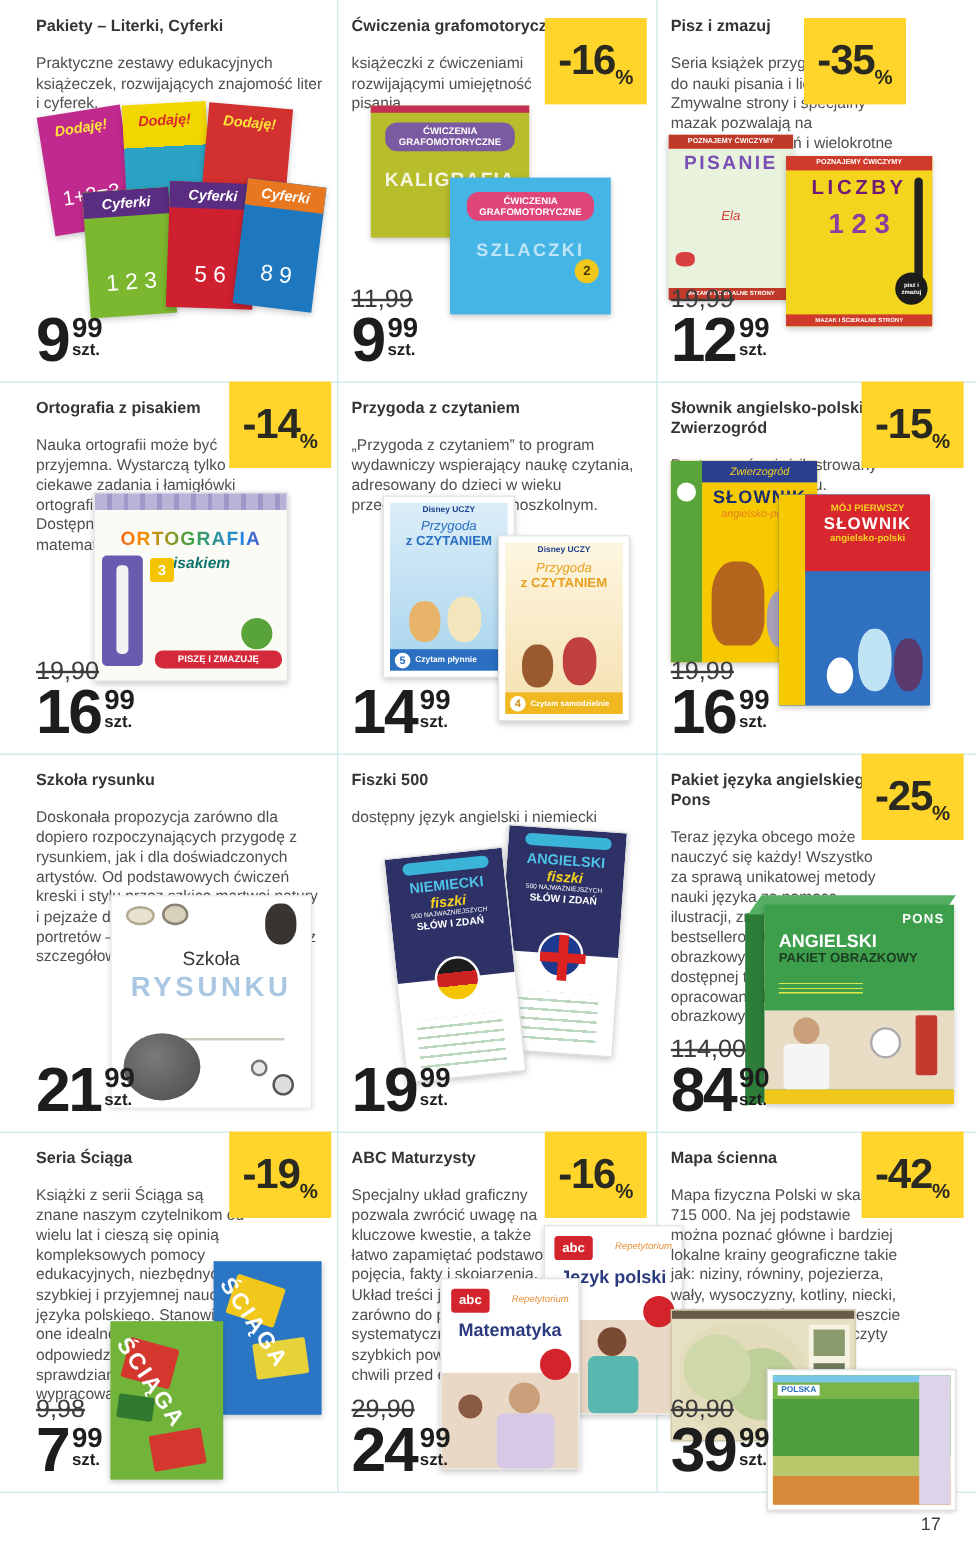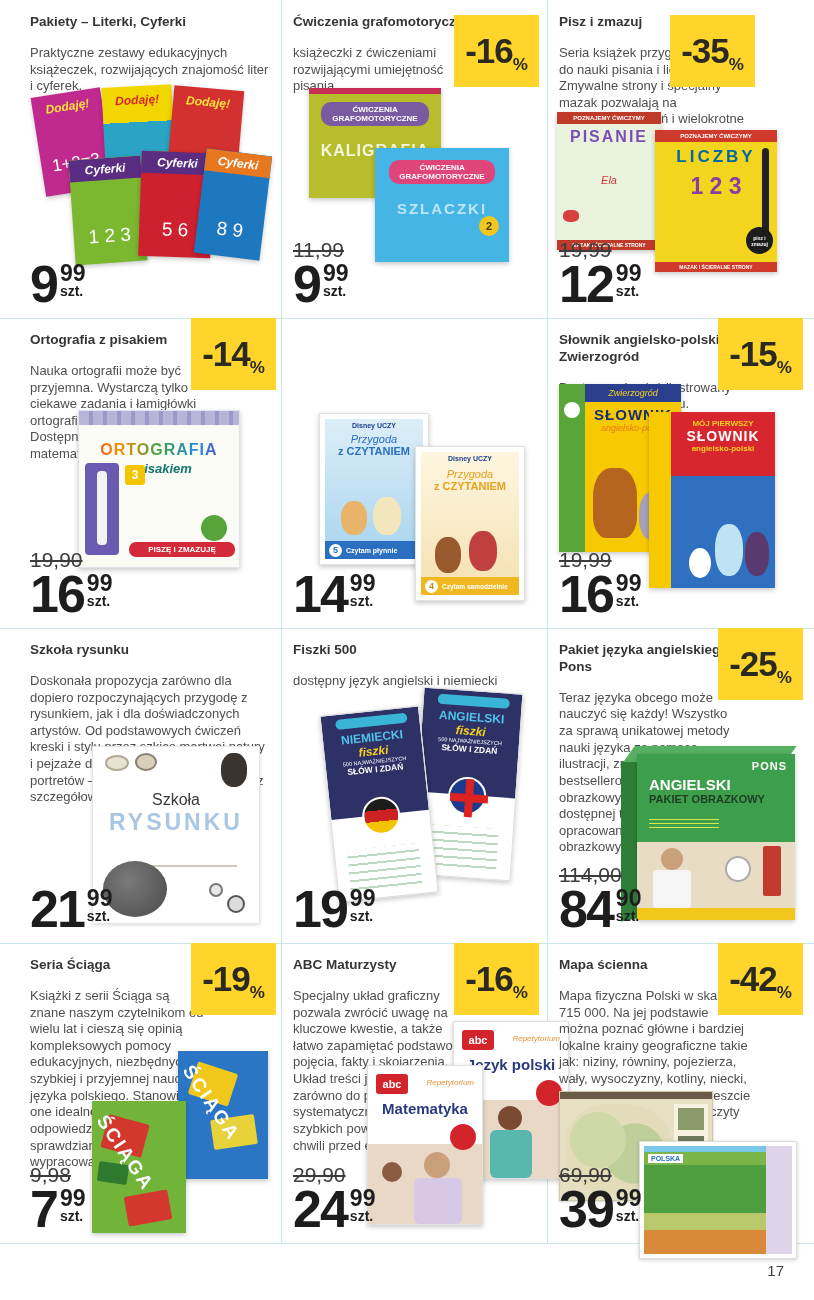--- a/index.html
+++ b/index.html
@@ -131,21 +131,21 @@
     <div>
       <div class="cover" style="left:10px;top:112px;width:104px;height:138px;background:#e9f2dd">
         <span class="ct" style="background:#c03a2a;color:#fff;font-weight:bold;font-size:6px;padding:3px 0">POZNAJEMY ĆWICZYMY</span>
         <span class="ct" style="color:#7a4fb5;font-weight:bold;font-size:16px;letter-spacing:2px;margin-top:4px">PISANIE</span>
         <span class="ct" style="color:#d03a3a;font-style:italic;font-size:11px;margin-top:28px">Ela</span>
         <div class="bar" style="left:0;bottom:0;width:100%;background:#c03a2a;color:#fff;font-size:5px;font-weight:bold;text-align:center;padding:2px 0">MAZAK I ŚCIERALNE STRONY</div>
         <div class="circ" style="left:6px;bottom:28px;width:16px;height:12px;background:#d84040;border-radius:40%"></div>
       </div>
       <div class="cover" style="left:108px;top:130px;width:122px;height:142px;background:#f3d51d">
         <span class="ct" style="background:#cf3a2a;color:#fff;font-weight:bold;font-size:6px;padding:3px 0">POZNAJEMY ĆWICZYMY</span>
-        <span class="ct" style="color:#0369a1;font-weight:bold;font-size:17px;letter-spacing:3px;margin-top:5px">LICZBY</span>
+        <span class="ct" style="color:#701a75;font-weight:bold;font-size:17px;letter-spacing:3px;margin-top:5px">LICZBY</span>
         <span class="ct" style="color:#8a3fa0;font-weight:bold;font-size:23px;margin-top:6px">1 2 3</span>
         <div class="bar" style="right:8px;top:18px;width:7px;height:86px;background:#222;border-radius:4px"></div>
         <div class="circ" style="right:4px;bottom:18px;width:27px;height:27px;background:#1c1c1c;color:#fff;font-weight:bold;font-size:5px;text-align:center">pisz i zmazuj</div>
         <div class="bar" style="left:0;bottom:0;width:100%;background:#cf3a2a;color:#fff;font-size:5px;font-weight:bold;text-align:center;padding:2px 0">MAZAK I ŚCIERALNE STRONY</div>
       </div>
     </div>
     <div class="price" style="left:12px">
       <div class="old">19,99</div>
       <div class="now">
         <span class="int">12</span>
@@ -185,20 +185,24 @@
         <span class="int">16</span>
         <span class="col">
             <span class="dec">99</span>
             <span class="unit">szt.</span>
           </span>
       </div>
     </div>
   </div>
 
   <div class="tile" style="left:281px;top:318px;width:266px;height:310px">
+    <div class="pad" style="padding:14px 0 0 12px">
+      <h3 class="title">Przygoda z czytaniem</h3>
+      <p class="desc" style="max-width:242px">„Przygoda z czytaniem” to program wydawniczy wspierający naukę czytania, adresowany do dzieci w wieku przedszkolnym i wczesnoszkolnym.</p>
+    </div>
     <div>
       <div class="cover" style="left:38px;top:95px;width:110px;height:152px;background:#fff;border:1px solid #e2e2e2;padding:5px">
         <div style="position:relative;width:100%;height:100%;background:linear-gradient(#dceef8,#a8d4ee);overflow:hidden">
           <span class="ct" style="color:#1b3f8f;font-weight:bold;font-size:7px;margin-top:3px">Disney UCZY</span>
           <span class="ct" style="color:#2a6fc0;font-style:italic;font-size:11px;margin-top:4px">Przygoda</span>
           <span class="ct" style="color:#2a6fc0;font-weight:bold;font-size:11px">z CZYTANIEM</span>
           <div class="circ" style="left:16px;bottom:24px;width:26px;height:34px;background:#e8b46a;border-radius:45%"></div>
           <div class="circ" style="left:48px;bottom:24px;width:28px;height:38px;background:#f3e6bd;border-radius:45%"></div>
           <div class="bar" style="left:0;bottom:0;width:100%;height:18px;background:#2a6fc0;display:flex;align-items:center">
             <span class="circ" style="position:static;width:13px;height:13px;background:#fff;color:#2a6fc0;font-weight:bold;font-size:9px;margin:0 4px">5</span>

